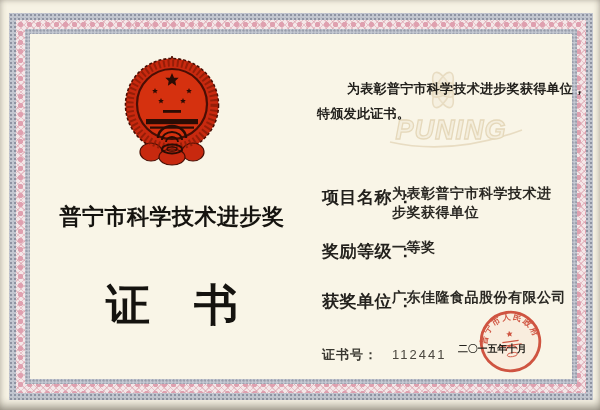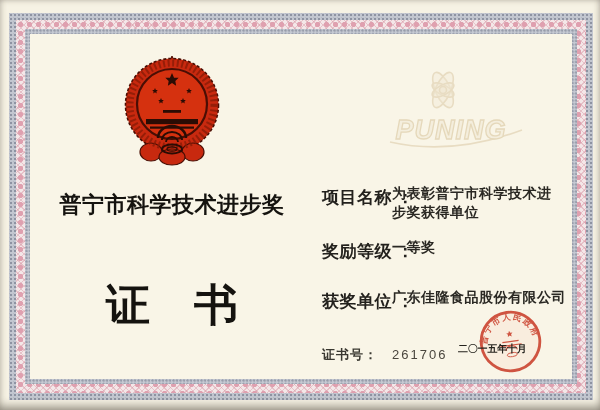--- a/index.html
+++ b/index.html
@@ -26,21 +26,21 @@
       repeating-linear-gradient(45deg, rgba(214,148,162,.45) 0 1px, transparent 1px 4.5px),
       repeating-linear-gradient(-45deg, rgba(214,148,162,.45) 0 1px, transparent 1px 4.5px);
     background-size:9px 9px,auto,auto;}
   .frame-inner{width:100%;height:100%;box-sizing:border-box;padding:5px;
     background-color:#c6cad3;
     background-image:radial-gradient(circle at 1.5px 1.5px, #979caa 1px, transparent 1.4px);
     background-size:3.5px 3.5px;}
   .paper{position:relative;width:100%;height:100%;background:#f9f5e7;}
   
   .emblem{position:absolute;left:92px;top:22px;width:100px;height:110px;}
-  .award-title{position:absolute;left:16px;top:156px;width:252px;text-align:center;
+  .award-title{position:absolute;left:16px;top:168px;width:252px;text-align:center;
     font-family:"Liberation Sans", sans-serif;font-weight:bold;
     font-size:22px;color:#15130f;letter-spacing:0.5px;white-space:nowrap;}
   .cert-word{position:absolute;left:16px;top:214px;width:252px;text-align:center;
     font-family:"Liberation Sans", sans-serif;font-weight:bold;
     font-size:44px;color:#15130f;white-space:nowrap;margin-top:28px;}
   
   .intro{position:absolute;left:287px;top:42px;width:272px;
     font-weight:bold;font-size:13px;line-height:25px;color:#22201c;letter-spacing:.3px;}
   .intro .l1{text-indent:30px;}
   .watermark{position:absolute;left:352px;top:26px;width:150px;height:112px;z-index:0;}
@@ -108,20 +108,24 @@
               <path d="M40,84 A10,8 0 0 1 60,84" stroke-width="2"></path>
               <path d="M44,86 A6,5 0 0 1 56,86" stroke-width="1.8"></path>
               <ellipse cx="50" cy="93" rx="10" ry="4.5" stroke-width="1.8"></ellipse>
               <ellipse cx="50" cy="93" rx="5" ry="2.2" stroke-width="1.2"></ellipse>
             </g>
           </svg>
 
           <div class="award-title">普宁市科学技术进步奖</div>
           <div class="cert-word">证　书</div>
 
+          <div class="intro">
+            <div class="l1">为表彰普宁市科学技术进步奖获得单位，</div>
+            <div class="l2">特颁发此证书。</div>
+          </div>
 
           <div class="field f1">
             <span class="flabel">项目名称 ：</span>
             <span class="fvalue">为表彰普宁市科学技术进步奖获得单位</span>
           </div>
           <div class="field f3">
             <span class="flabel">获奖单位 ：</span>
             <span class="fvalue">广东佳隆食品股份有限公司</span>
           </div>
           <div class="field f2">
@@ -143,21 +147,21 @@
                 <path d="M37,50 h26"></path>
                 <path d="M33,56 h34"></path>
                 <path d="M41,64 A9,7 0 0 1 59,64"></path>
                 <ellipse cx="50" cy="71" rx="8" ry="3.2" stroke-width="1.4"></ellipse>
               </g>
             </g>
           </svg>
 
           <div class="certno">
             <span class="nlabel">证书号：</span>
-            <span class="nvalue">261706</span>
+            <span class="nvalue">112441</span>
           </div>
           <div class="date">二〇一五年十月</div>
 
         </div>
       </div>
     </div>
   </div>
 </div>
 
 </body></html>

